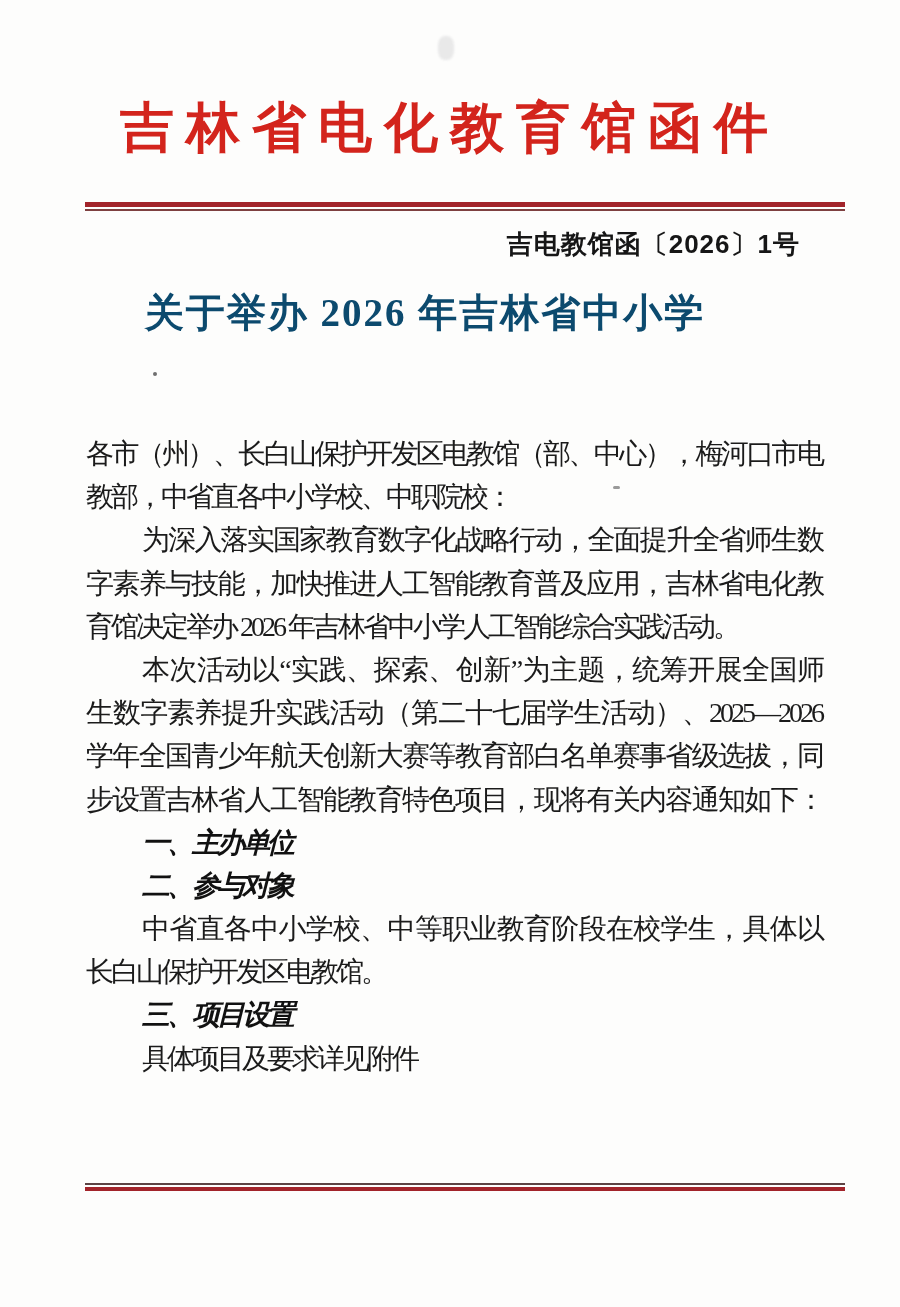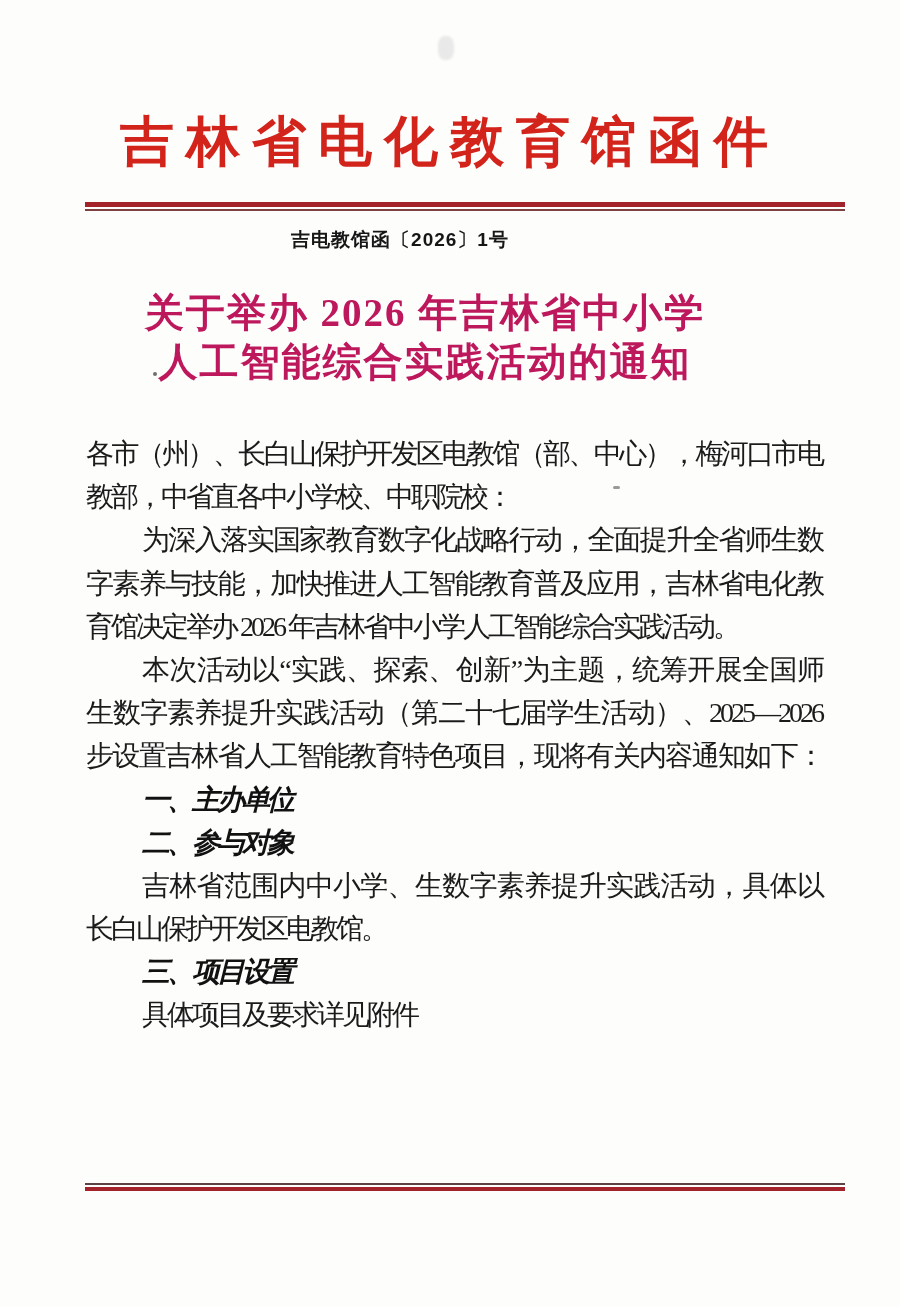--- a/index.html
+++ b/index.html
@@ -4,41 +4,41 @@
 <style>
   * { margin:0; padding:0; box-sizing:border-box; }
   html, body { background:#ffffff; }
   .page {
     position:relative; width:900px; height:1307px;
     background:#fdfdfc; overflow:hidden;
     font-family:"Liberation Serif","DejaVu Serif",serif;
     color:#1b1b1b;
   }
   .letterhead {
-    position:absolute; top:106px; left:0; width:900px;
+    position:absolute; top:92px; left:0; width:900px;
     text-align:center; font-size:54px; font-weight:bold;
     color:#d3241c; letter-spacing:12px;
     font-family:"Liberation Serif","DejaVu Serif",serif;
     white-space:nowrap;
   }
   .divider-top { position:absolute; top:202px; left:85px; width:760px; }
   .divider-top .rule-thick { height:5px; background:#a2242a; }
   .divider-top .rule-gap { height:2px; }
   .divider-top .rule-thin { height:2px; background:#7e4040; }
 
   .doc-number {
     position:absolute; top:227px; left:0; width:800px;
-    text-align:center; font-size:19px; font-weight:bold; color:#161616;
+    text-align:right; font-size:26px; font-weight:bold; color:#161616;
     font-family:"Liberation Sans","DejaVu Sans",sans-serif;
     letter-spacing:1px;
   }
   .notice-title {
     position:absolute; top:288px; left:0; width:850px;
     text-align:center; font-size:39px; line-height:49px;
-    font-weight:bold; color:#be185d; letter-spacing:2px;
+    font-weight:bold; color:#0c4a6e; letter-spacing:2px;
   }
   .body-block {
     position:absolute; top:432px; left:86px; width:736px;
     font-size:28px; line-height:43.2px; letter-spacing:-3px;
   }
   .line { height:43.2px; white-space:nowrap; }
   .line.fill {
     white-space:normal;
     text-align:justify;
     text-align-last:justify;
@@ -76,37 +76,37 @@
   <div class="divider-top">
     <div class="rule-thick"></div>
     <div class="rule-gap"></div>
     <div class="rule-thin"></div>
   </div>
 
   <div class="doc-number">吉电教馆函〔2026〕1号</div>
 
   <div class="notice-title">
     <div>关于举办 2026 年吉林省中小学</div>
-    <div>人工智能综合实践活动的通知</div>
   </div>
 
   <div class="artifact-dot" style="left:153px; top:372px; width:4px; height:4px;"></div>
 
   <div class="body-block">
     <div class="line fill">各市（州）、长白山保护开发区电教馆（部、中心），梅河口市电</div>
     <div class="line">教部，中省直各中小学校、中职院校：</div>
     <div class="line indent fill">为深入落实国家教育数字化战略行动，全面提升全省师生数</div>
     <div class="line fill">字素养与技能，加快推进人工智能教育普及应用，吉林省电化教</div>
     <div class="line">育馆决定举办 2026 年吉林省中小学人工智能综合实践活动。</div>
     <div class="line indent fill">本次活动以“实践、探索、创新”为主题，统筹开展全国师</div>
     <div class="line fill">生数字素养提升实践活动（第二十七届学生活动）、2025—2026</div>
+    <div class="line fill">学年全国青少年航天创新大赛等教育部白名单赛事省级选拔，同</div>
     <div class="line fill">步设置吉林省人工智能教育特色项目，现将有关内容通知如下：</div>
     <div class="line indent heading">一、主办单位</div>
     <div class="line indent heading">二、参与对象</div>
-    <div class="line indent fill">吉林省范围内中小学、生数字素养提升实践活动，具体以</div>
+    <div class="line indent fill">中省直各中小学校、中等职业教育阶段在校学生，具体以</div>
     <div class="line">长白山保护开发区电教馆。</div>
     <div class="line indent heading">三、项目设置</div>
     <div class="line indent">具体项目及要求详见附件</div>
   </div>
 
   <div class="artifact-dash" style="left:613px; top:486px; width:7px; height:3px;"></div>
 
   <div class="divider-bottom">
     <div class="rule-thin"></div>
     <div class="rule-gap"></div>

